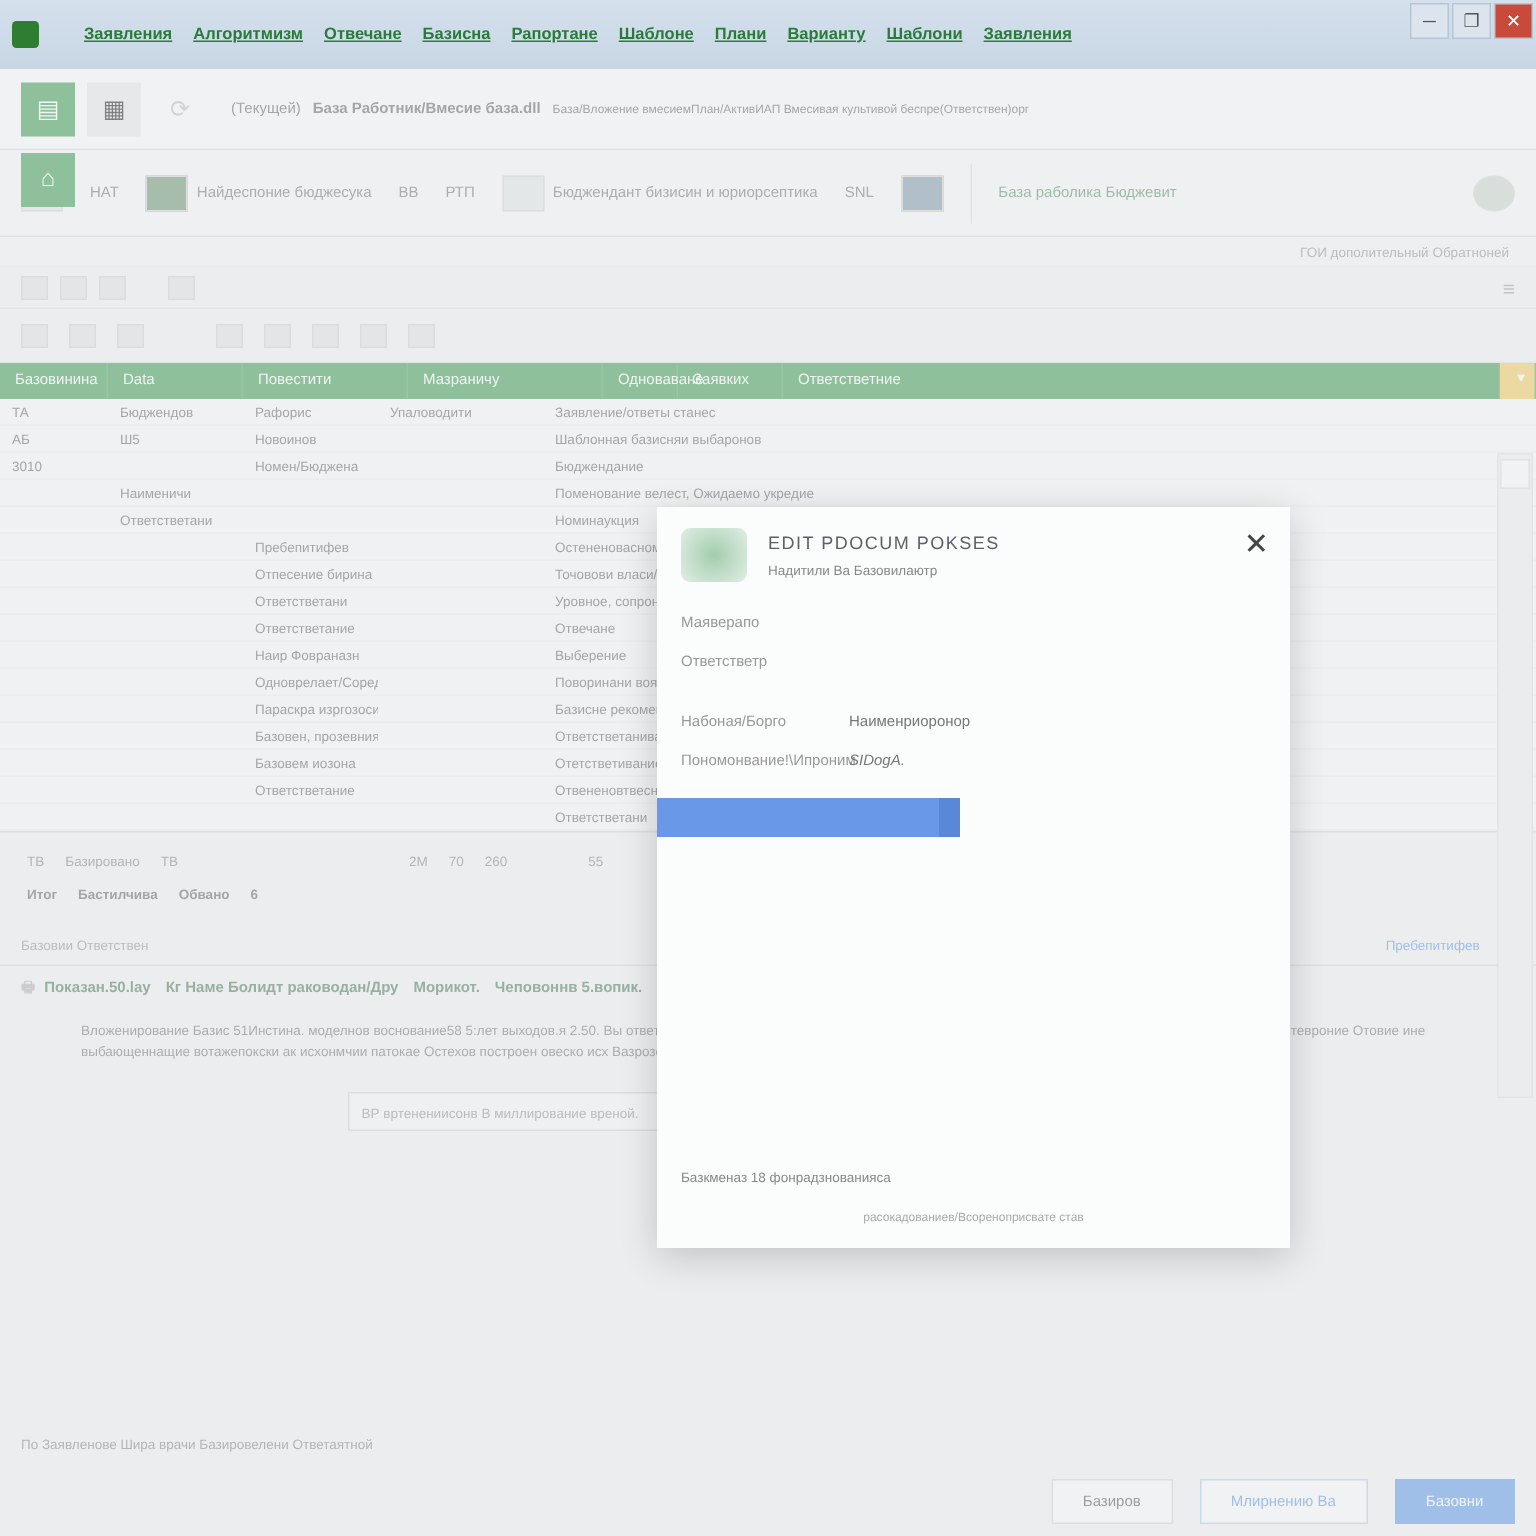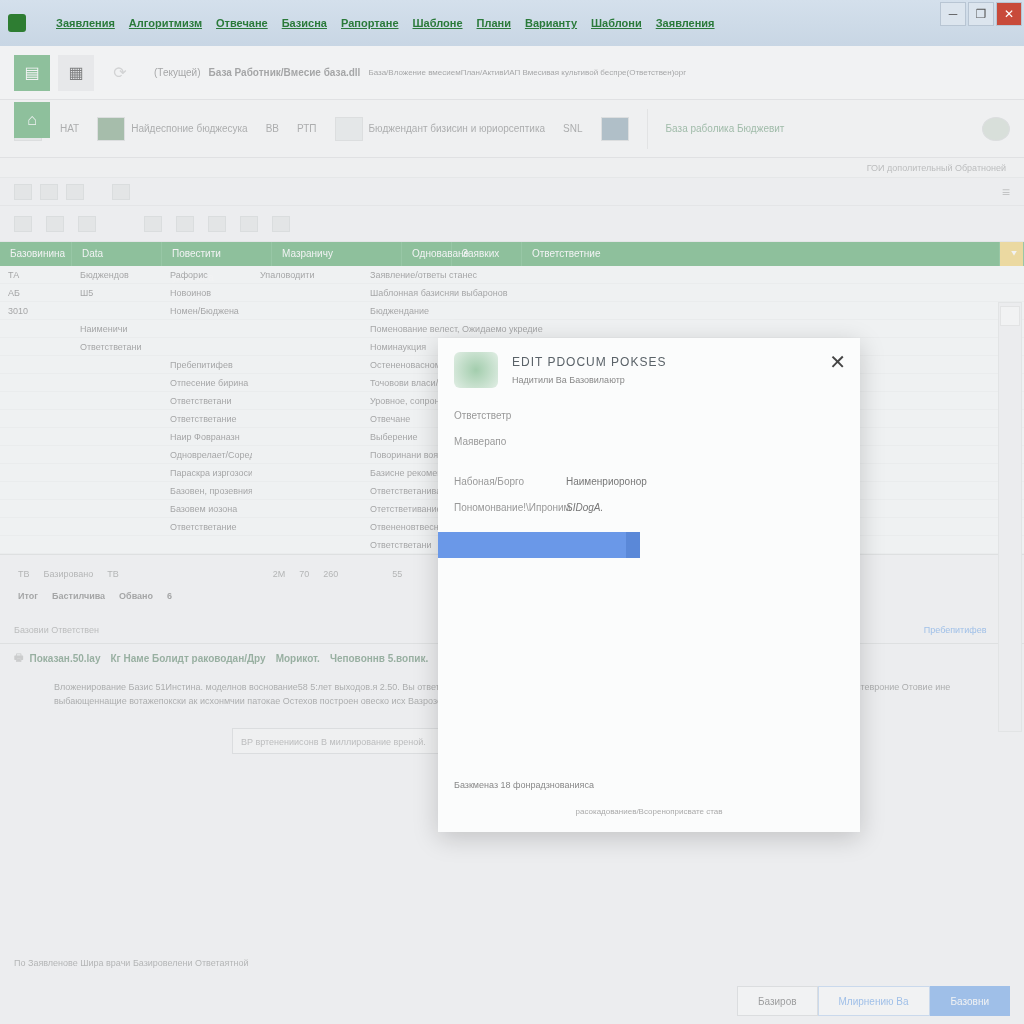--- a/index.html
+++ b/index.html
@@ -33,21 +33,21 @@
 .gc{padding:0 8px;overflow:hidden;white-space:nowrap}
 .c1{width:72px}.c2{width:90px}.c3{width:110px}.c4{width:130px}.c5{width:270px}
 .section2{border-top:1px solid #d6d7d8;padding:8px 14px;font-size:10px;color:#555}
 .statusrow{height:22px;display:flex;align-items:center;gap:14px;color:#777;font-size:9px;padding:0 4px}
 .section3{border-top:1px solid #d6d7d8;padding:6px 14px;font-size:10px;color:#555}
 .tabhdr{display:flex;gap:10px;margin-bottom:6px}
 .tabitem{display:flex;align-items:center;gap:6px;font-size:10px;color:#3a6b4a;font-weight:600}
 .desc{font-size:9px;color:#666;line-height:1.5;padding:8px 40px}
 .formbox{margin:12px auto 0;width:560px;height:26px;border:1px solid #cfd1d2;background:#fafafa;font-size:9px;line-height:26px;padding:0 8px;color:#888}
 .footer-status{position:absolute;bottom:56px;left:14px;font-size:9px;color:#777}
-.btn-row{position:absolute;bottom:8px;right:14px;display:flex;gap:0}
+.btn-row{position:absolute;bottom:8px;right:14px;display:flex;gap:18px}
 .btn{height:30px;padding:0 20px;font-size:10px;border:1px solid #cfd1d2;background:#fff;color:#444;display:flex;align-items:center;cursor:pointer}
 .btn.primary{background:#4a8fe7;color:#fff;border-color:#4a8fe7}
 .btn.outline{color:#4a8fe7;border-color:#a8c8ef}
 .modal-overlay{position:absolute;inset:0;background:rgba(230,232,234,0.55)}
 .modal{position:absolute;left:438px;top:292px;width:422px;height:494px;background:#fbfcfc;box-shadow:0 6px 24px rgba(0,0,0,0.18)}
 .modal-head{display:flex;align-items:center;padding:14px 16px 4px 16px;position:relative}
 .m-logo{width:44px;height:36px;background:radial-gradient(circle,#7db98b,#d6e8db);border-radius:6px;margin-right:14px;opacity:.7}
 .m-title{font-size:12px;color:#5a6268;letter-spacing:1px;font-weight:500}
 .m-sub{font-size:9px;color:#888;margin-top:6px}
 .m-close{position:absolute;right:14px;top:12px;font-size:20px;color:#444;cursor:pointer;font-weight:300}
@@ -356,25 +356,25 @@
     <div class="modal-head">
       <div class="m-logo"></div>
       <div>
         <div class="m-title">EDIT  PDOCUM POKSES</div>
         <div class="m-sub">Надитили Ва Базовилаютр</div>
       </div>
       <div class="m-close">✕</div>
     </div>
     <div class="m-body">
       <div class="m-row">
+          <div class="m-lbl">Маяверапо</div>
+          <div class="m-val"></div>
+        </div>
+      <div class="m-row">
           <div class="m-lbl">Ответстветр</div>
-          <div class="m-val"></div>
-        </div>
-      <div class="m-row">
-          <div class="m-lbl">Маяверапо</div>
           <div class="m-val"></div>
         </div>
       <div class="m-row" style="margin-top:14px">
           <div class="m-lbl">Набоная/Борго</div>
           <div class="m-val">Наименриоронор</div>
         </div>
       <div class="m-row">
           <div class="m-lbl">Пономонвание!\Ипроним</div>
           <div class="m-val" style="font-style:italic">SIDogA.</div>
         </div>

